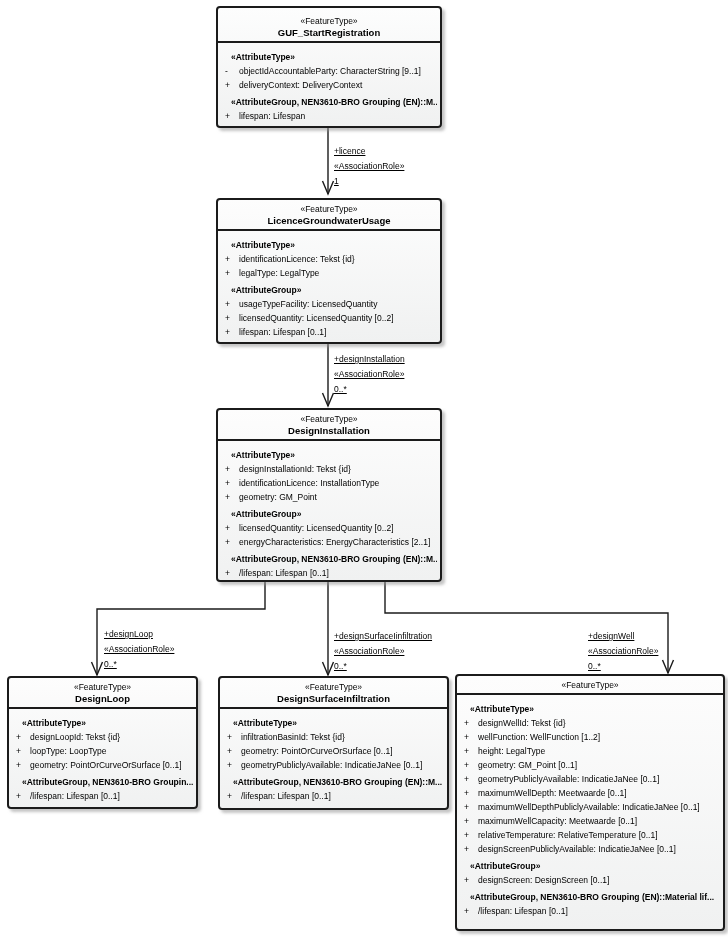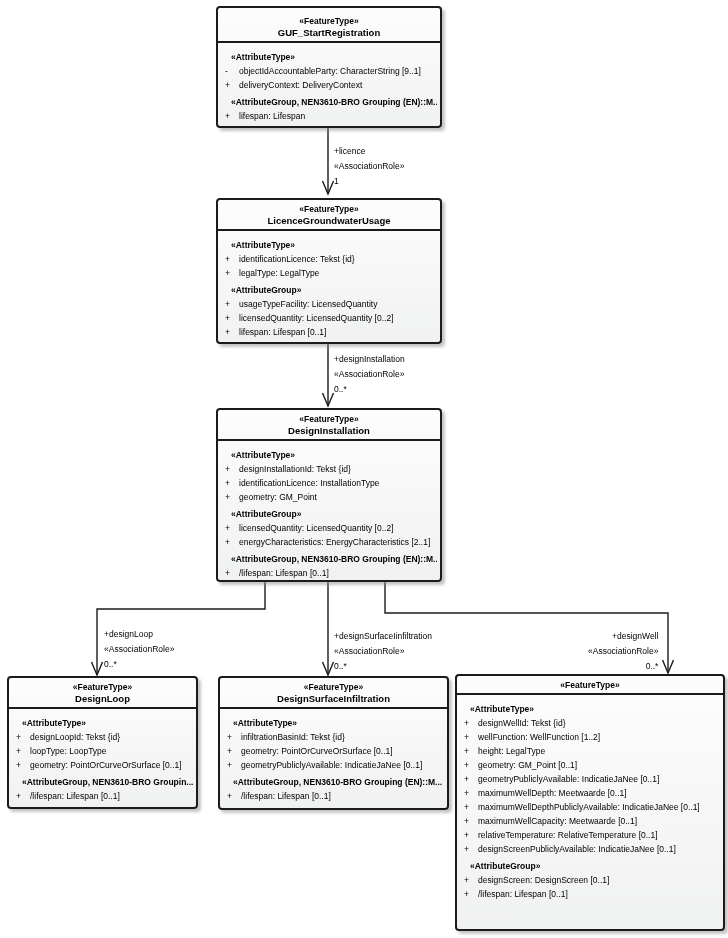--- a/index.html
+++ b/index.html
@@ -5,31 +5,31 @@
   html,body{margin:0;padding:0;background:#ffffff;}
   #canvas{position:relative;width:728px;height:938px;background:#ffffff;overflow:hidden;
           font-family:"Liberation Sans",sans-serif;color:#000;}
   #connector-layer{position:absolute;left:0;top:0;width:728px;height:938px;}
 
   .umlbox{position:absolute;background:linear-gradient(180deg,#fdfdfd 0%,#f0f1f1 100%);
           border:2px solid #1b1b1b;border-radius:4px;
           box-shadow:3px 3px 3px rgba(150,150,150,0.55);}
   .title{text-align:center;border-bottom:2px solid #1b1b1b;padding:4px 2px 3px;}
   .title.tall{padding-top:8px;}
-  .stereo{font-size:8.5px;font-weight:bold;}
+  .stereo{font-size:8.5px;font-weight:normal;}
   .cname{font-size:9.5px;font-weight:bold;margin-top:1px;}
   .body{padding:4px 3px 0 5px;overflow:hidden;}
   .sec-header{font-size:8.5px;font-weight:bold;padding-left:8px;margin-top:3px;
               line-height:14px;white-space:nowrap;overflow:hidden;}
   .attr-row{display:flex;font-size:8.5px;line-height:14px;white-space:nowrap;}
   .vis{width:14px;flex:none;padding-left:2px;}
   .atext{flex:1;overflow:hidden;}
 
   .clabel{position:absolute;font-size:8.5px;line-height:15px;white-space:nowrap;}
-  .clabel div{height:15px;}
+  .clabel div{height:15px;text-decoration:underline;}
 </style>
 </head>
 <body>
 
 <div id="canvas">
 
   <svg id="connector-layer" viewBox="0 0 728 938" xmlns="http://www.w3.org/2000/svg">
     <g stroke="#1b1b1b" stroke-width="1.4" fill="none">
       <polyline points="328,124 328,194"></polyline>
       <path d="M322.5,181 L328,194 L333.5,181"></path>
@@ -232,20 +232,21 @@
         </div>
         <div class="attr-row">
           <span class="vis">+</span>
           <span class="atext">designScreenPubliclyAvailable: IndicatieJaNee [0..1]</span>
         </div>
         <div class="sec-header">«AttributeGroup»</div>
         <div class="attr-row">
           <span class="vis">+</span>
           <span class="atext">designScreen: DesignScreen [0..1]</span>
         </div>
+        <div class="sec-header">«AttributeGroup, NEN3610-BRO Grouping (EN)::Material lif...</div>
         <div class="attr-row">
           <span class="vis">+</span>
           <span class="atext">/lifespan: Lifespan [0..1]</span>
         </div>
       </div>
   </div>
 
   <div class="clabel" style="left:334px;top:144px;">
     <div>+licence</div>
     <div>«AssociationRole»</div>
@@ -263,19 +264,19 @@
     <div>«AssociationRole»</div>
     <div>0..*</div>
   </div>
 
   <div class="clabel" style="left:334px;top:629px;">
     <div>+designSurfaceIinfiltration</div>
     <div>«AssociationRole»</div>
     <div>0..*</div>
   </div>
 
-  <div class="clabel" style="left:588px;top:629px;text-align:right;">
+  <div class="clabel" style="left:588px;top:629px;">
     <div>+designWell</div>
     <div>«AssociationRole»</div>
     <div>0..*</div>
   </div>
 
 </div>
 
 </body></html>

